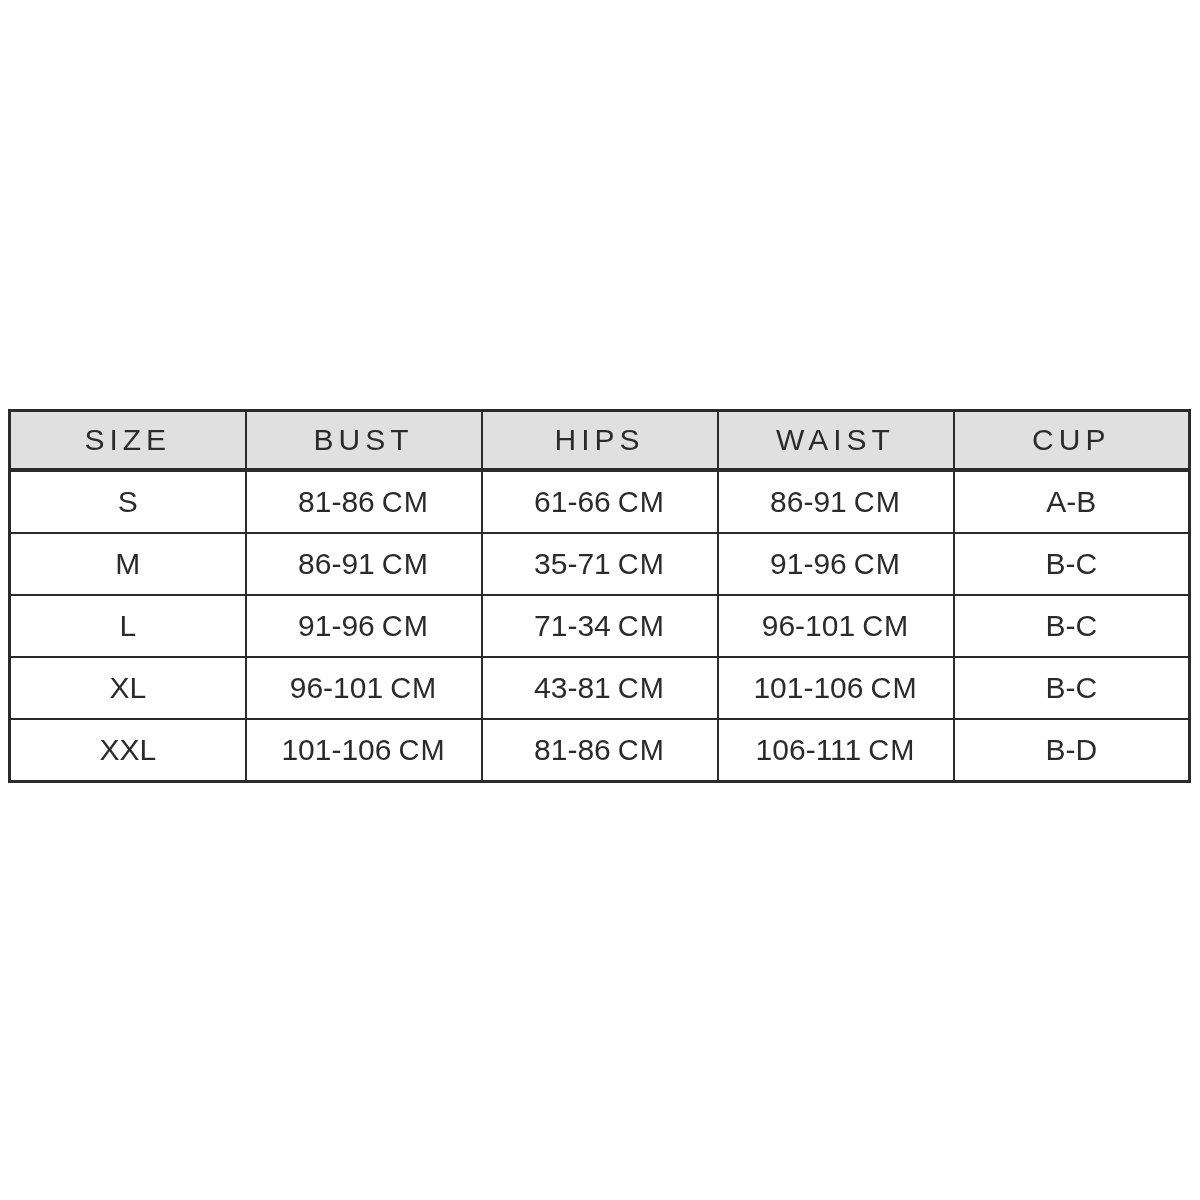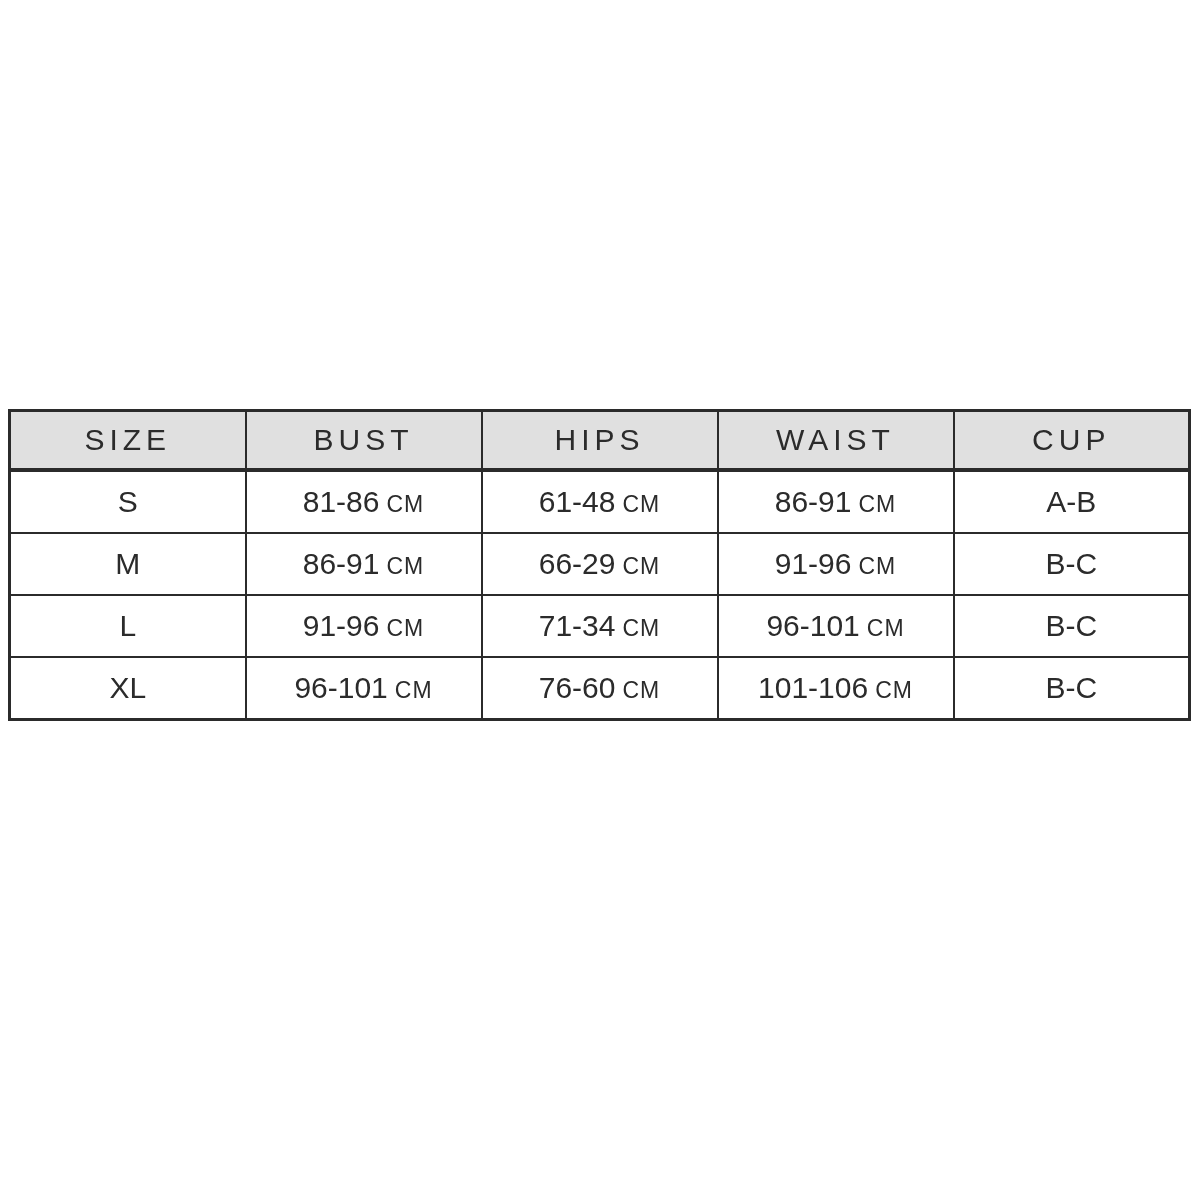--- a/index.html
+++ b/index.html
@@ -40,21 +40,21 @@
     letter-spacing: 5px;
     border-bottom: 4px solid #2b2b2b;
   }
   .size-chart tbody td {
     height: 60px;
     font-size: 30px;
     font-weight: normal;
     background: #ffffff;
   }
   .size-chart .unit {
-    font-size: 23px;
+    font-size: 29px;
     margin-left: 7px;
     letter-spacing: 1px;
   }
 </style>
 </head>
 <body>
 
 <table class="size-chart">
   <thead>
     <tr>
@@ -62,39 +62,46 @@
       <th>BUST</th>
       <th>HIPS</th>
       <th>WAIST</th>
       <th>CUP</th>
     </tr>
   </thead>
   <tbody>
     <tr>
       <td>S</td>
       <td><span>81-86</span><span class="unit">CM</span></td>
-      <td><span>61-48</span><span class="unit">CM</span></td>
+      <td><span>61-66</span><span class="unit">CM</span></td>
       <td><span>86-91</span><span class="unit">CM</span></td>
       <td>A-B</td>
     </tr>
     <tr>
       <td>M</td>
       <td><span>86-91</span><span class="unit">CM</span></td>
-      <td><span>66-29</span><span class="unit">CM</span></td>
+      <td><span>35-71</span><span class="unit">CM</span></td>
       <td><span>91-96</span><span class="unit">CM</span></td>
       <td>B-C</td>
     </tr>
     <tr>
       <td>L</td>
       <td><span>91-96</span><span class="unit">CM</span></td>
       <td><span>71-34</span><span class="unit">CM</span></td>
       <td><span>96-101</span><span class="unit">CM</span></td>
       <td>B-C</td>
     </tr>
     <tr>
       <td>XL</td>
       <td><span>96-101</span><span class="unit">CM</span></td>
-      <td><span>76-60</span><span class="unit">CM</span></td>
+      <td><span>43-81</span><span class="unit">CM</span></td>
       <td><span>101-106</span><span class="unit">CM</span></td>
       <td>B-C</td>
+    </tr>
+    <tr>
+      <td>XXL</td>
+      <td><span>101-106</span><span class="unit">CM</span></td>
+      <td><span>81-86</span><span class="unit">CM</span></td>
+      <td><span>106-111</span><span class="unit">CM</span></td>
+      <td>B-D</td>
     </tr>
   </tbody>
 </table>
 
 </body></html>

